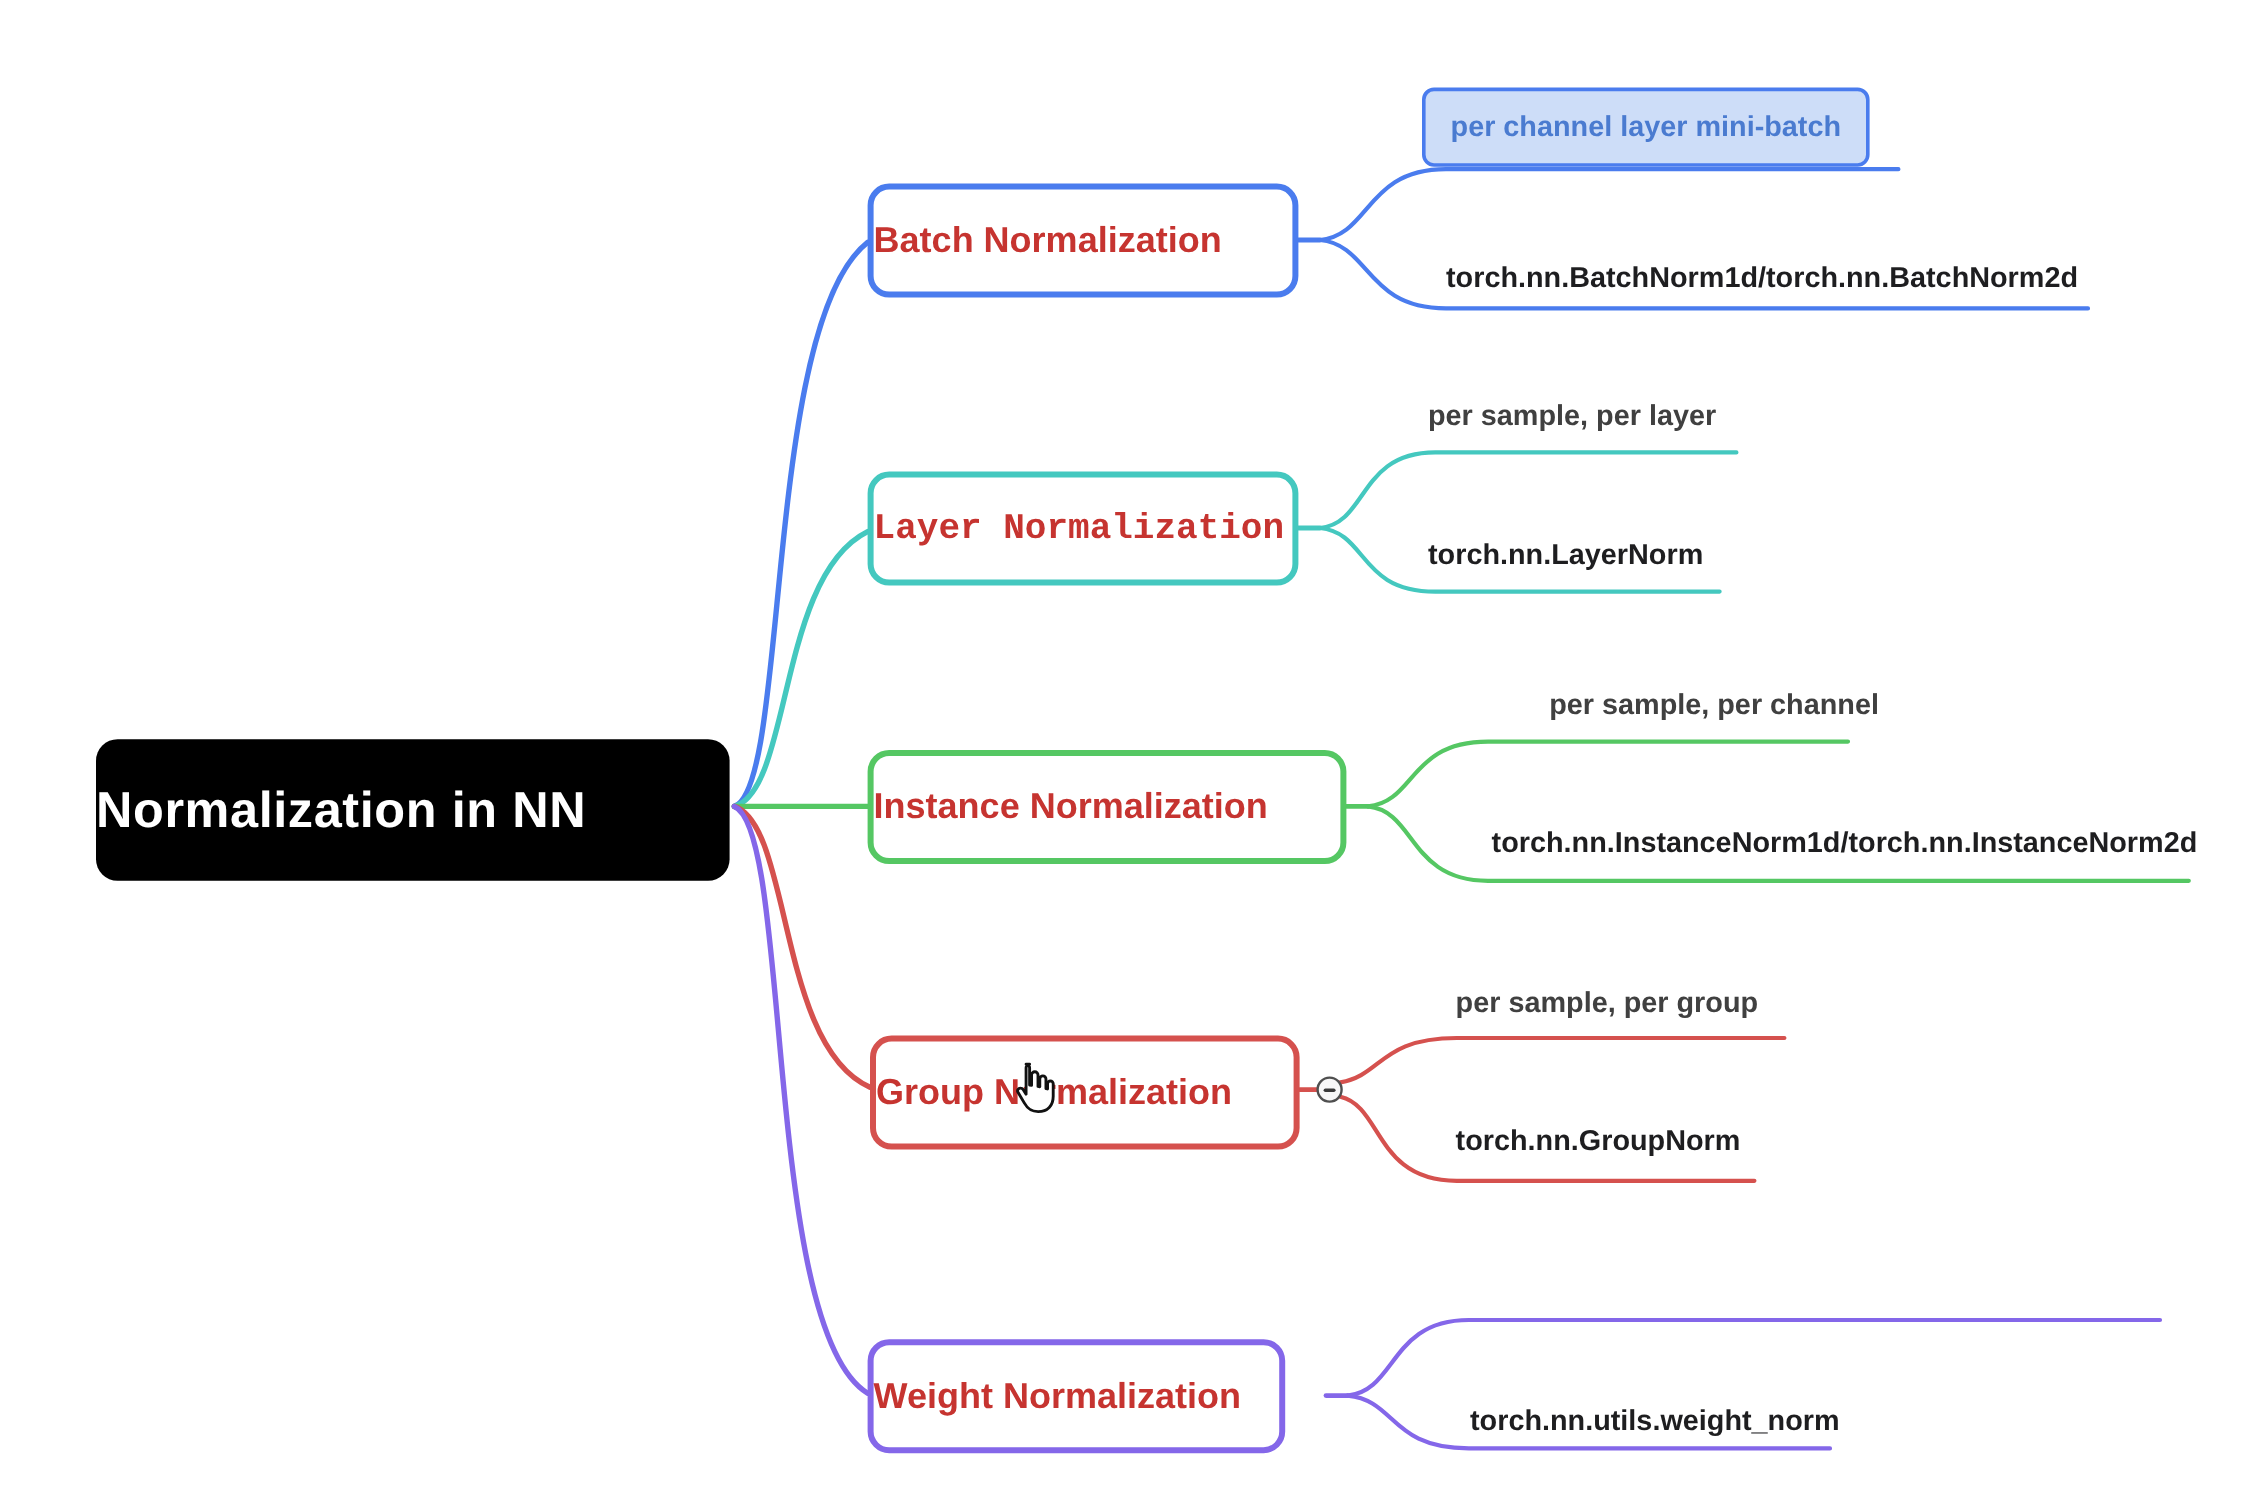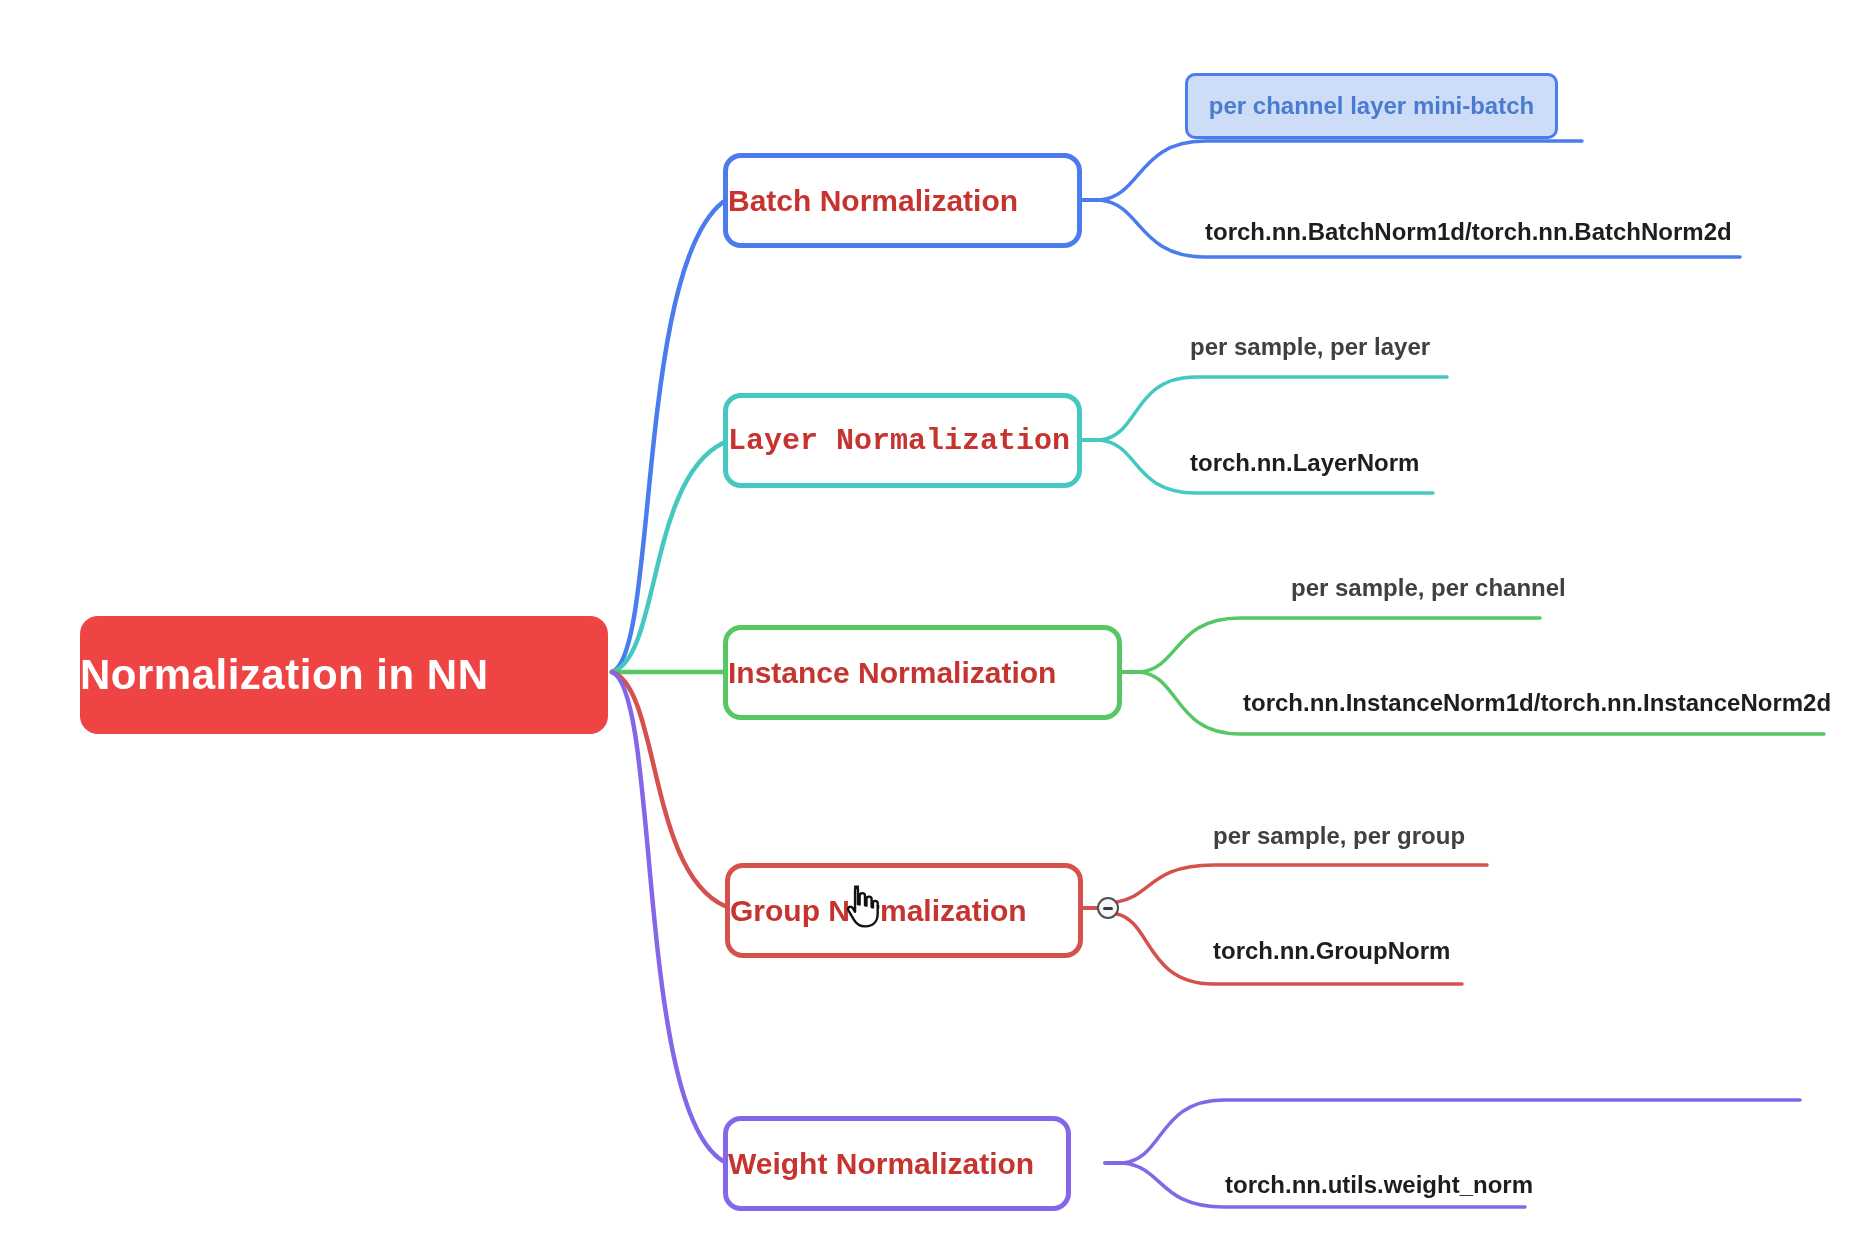--- a/index.html
+++ b/index.html
@@ -6,21 +6,21 @@
   .canvas{
     position:relative;width:1870px;height:1254px;background:#ffffff;overflow:hidden;
     font-family:"Liberation Sans","DejaVu Sans",sans-serif;
   }
   svg.edges{position:absolute;left:0;top:0;}
   .node{
     position:absolute;display:flex;align-items:center;justify-content:flex-start;
     box-sizing:border-box;background:#ffffff;
   }
   .root{
-    background:#ef4444;border-radius:18px;color:#ffffff;
+    background:#000000;border-radius:18px;color:#ffffff;
     font-size:42px;font-weight:600;letter-spacing:.5px;
   }
   .main{
     border:5px solid;border-radius:18px;color:#c63430;
     font-size:30px;font-weight:600;white-space:nowrap;
   }
   .b-batch-border{border-color:#4a7cee;}
   .b-layer-border{border-color:#44c8bf;}
   .b-instance-border{border-color:#55c763;}
   .b-group-border{border-color:#d5514e;}

